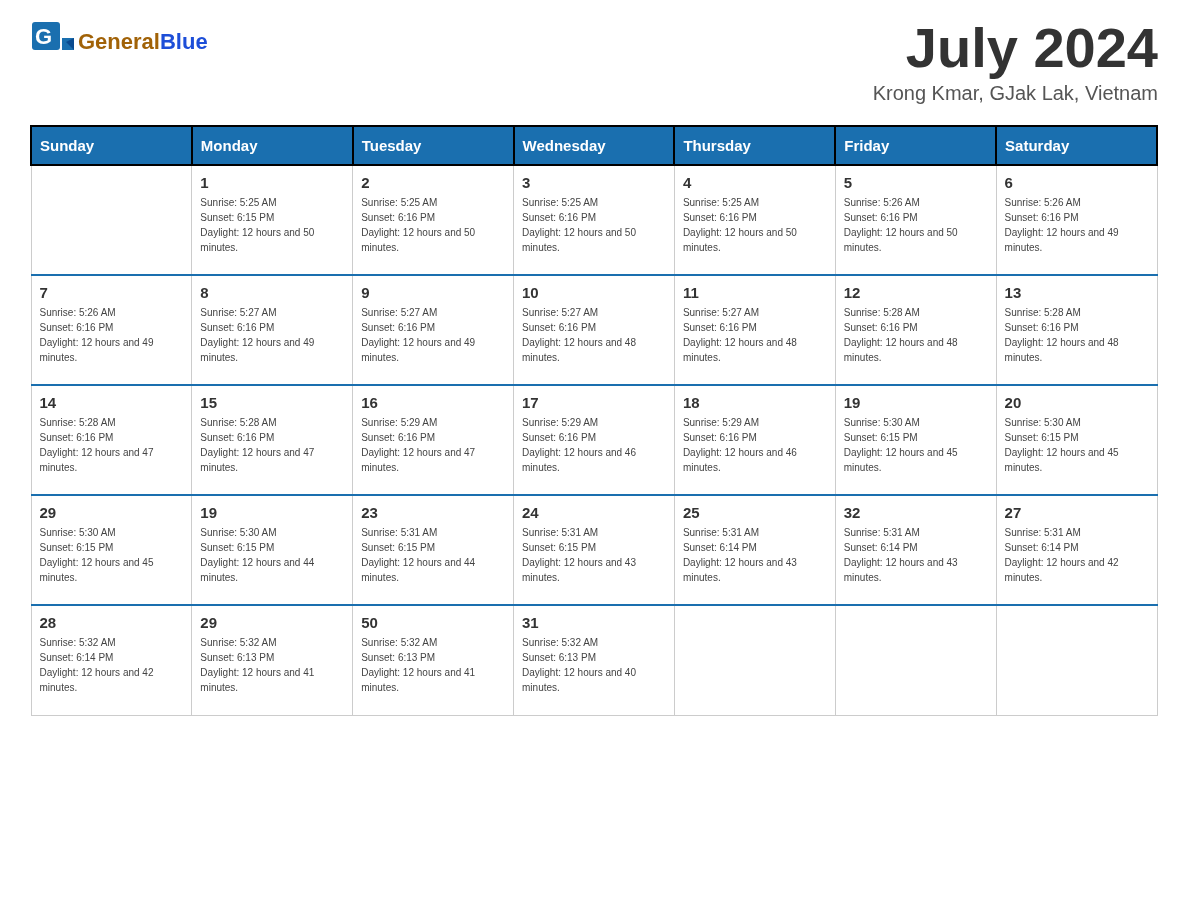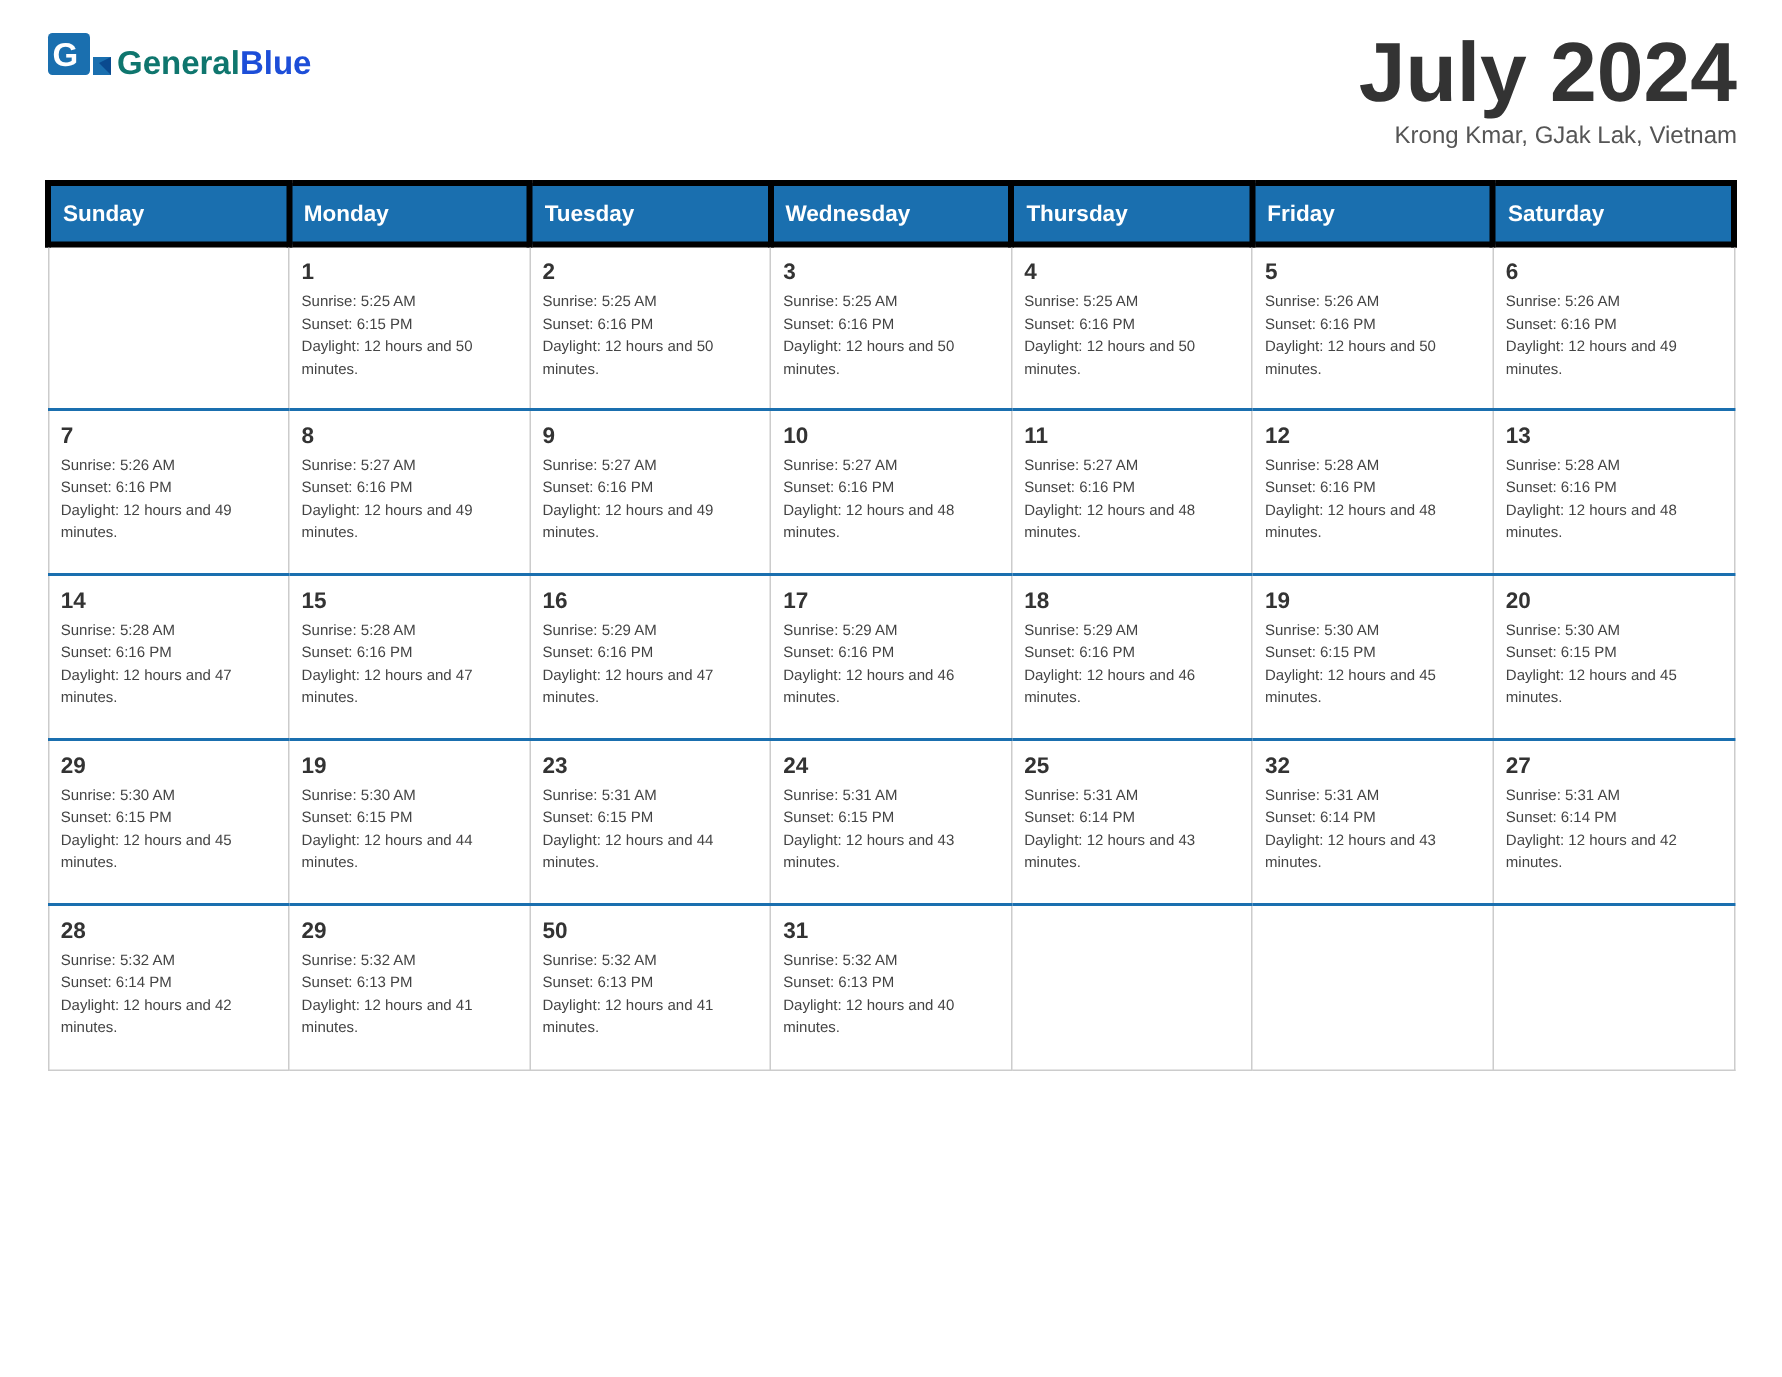--- a/index.html
+++ b/index.html
@@ -16,49 +16,50 @@
       align-items: flex-start;
       margin-bottom: 20px;
     }
     .logo {
       display: flex;
       align-items: center;
       font-size: 22px;
       font-weight: bold;
       color: #333;
     }
-    .logo-general { color: #0f766e; }
+    .logo-general { color: #a16207; }
     .logo-blue { color: #1d4ed8; }
     .title-block {
       text-align: right;
     }
     .month-title {
       font-size: 56px;
       font-weight: bold;
       color: #333;
       line-height: 1;
     }
     .location {
-      font-size: 16px;
+      font-size: 20px;
       color: #555;
       margin-top: 6px;
+      text-align: center;
     }
     .calendar {
       width: 100%;
       border-collapse: collapse;
       border: 1px solid #aaa;
     }
     .calendar th {
       background-color: #1a6faf;
       color: #ffffff;
       font-size: 15px;
       font-weight: bold;
       padding: 10px 8px;
       text-align: left;
-      border: 4px solid #000000;
+      border: 2px solid #000000;
     }
     .calendar td {
       vertical-align: top;
       padding: 8px 8px;
       border: 1px solid #ccc;
       font-size: 12.5px;
       color: #333;
       width: 14.28%;
       min-height: 90px;
       height: 110px;

